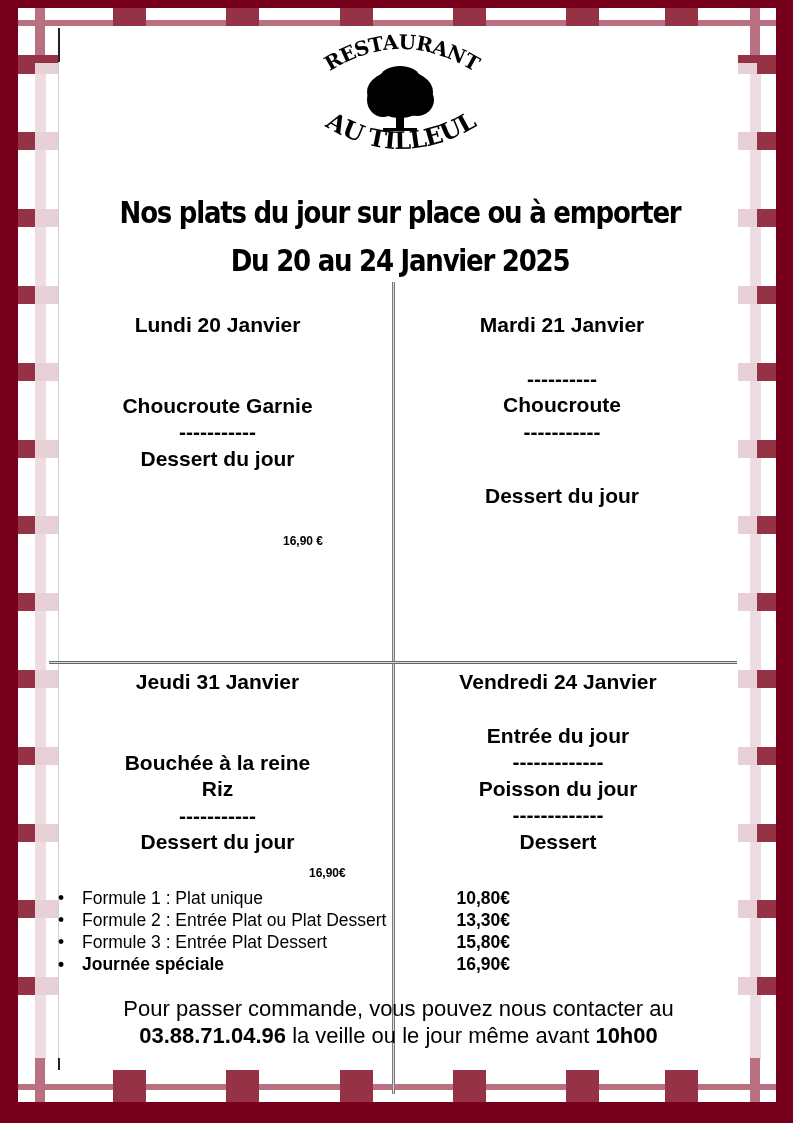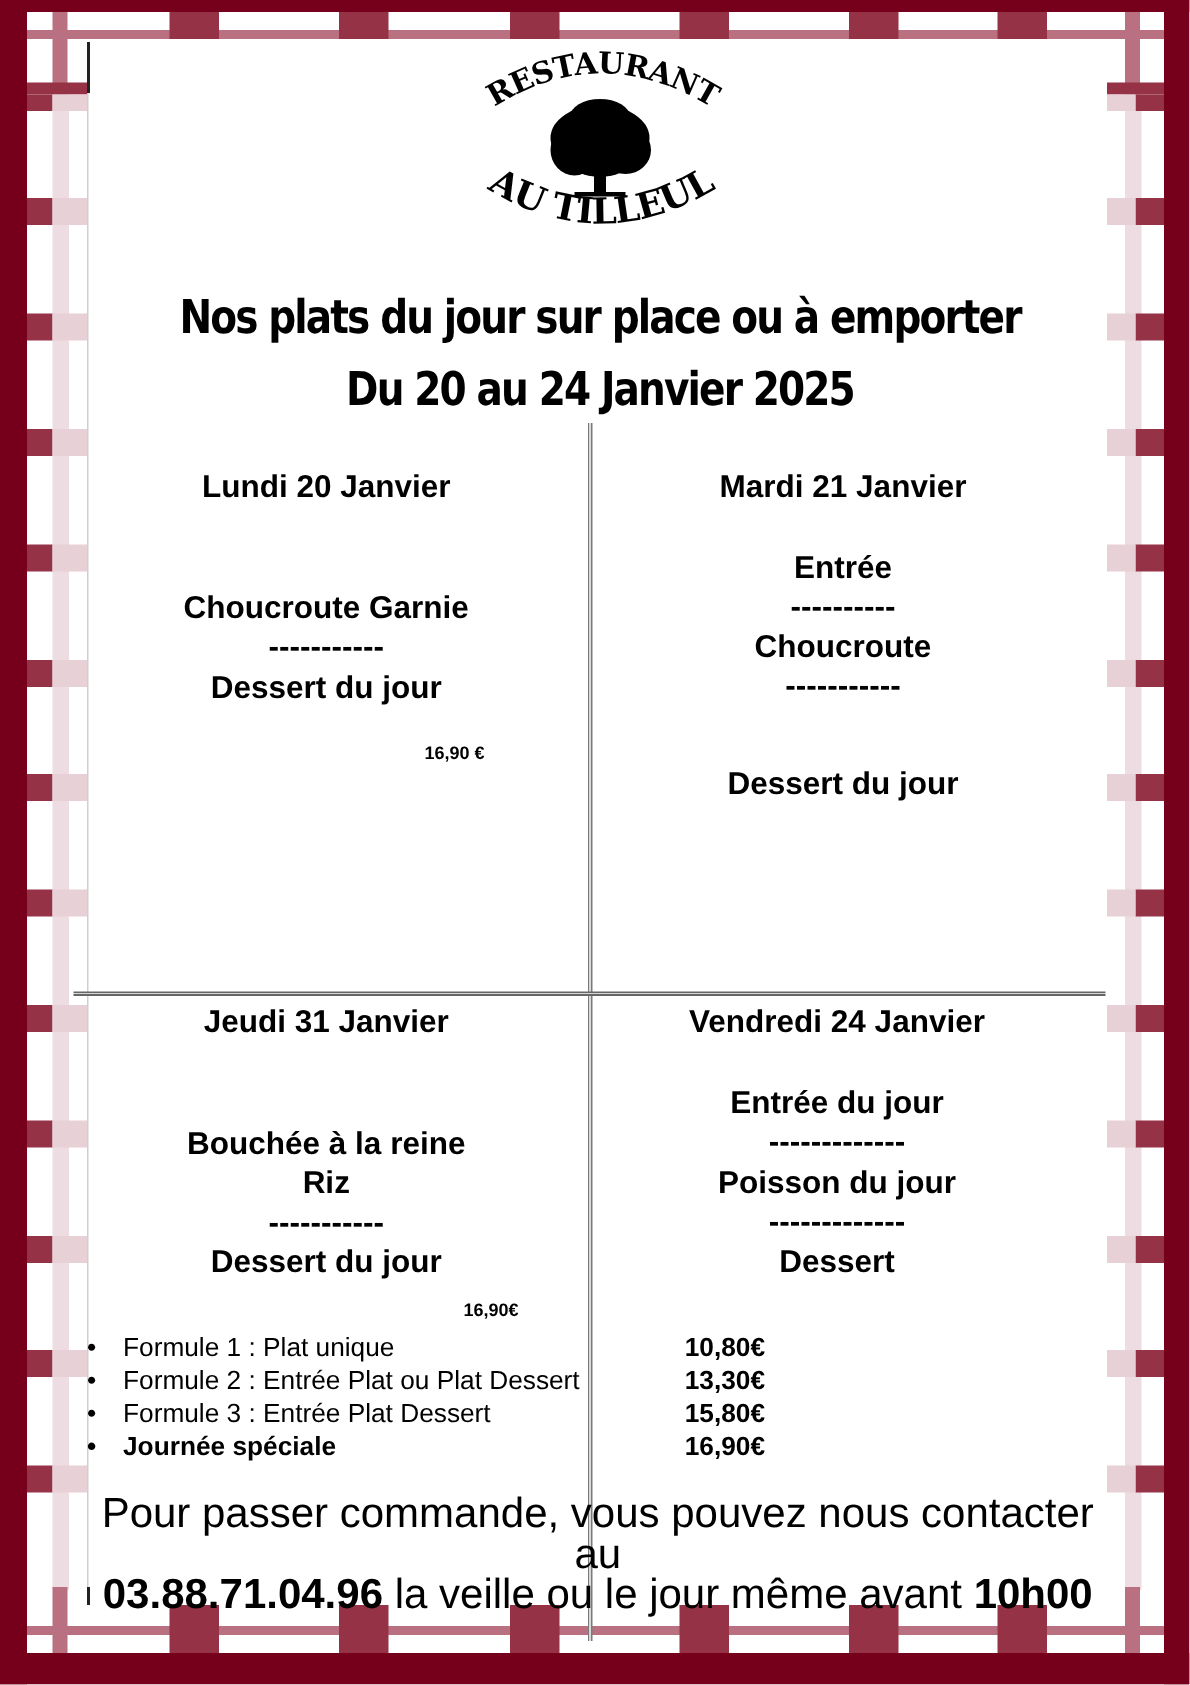--- a/index.html
+++ b/index.html
@@ -32,21 +32,21 @@
   .cell .line { display: block; }
   .price-small { position: absolute; font-size: 12px; font-weight: bold; }
 
   .formulas { position: absolute; left: 58px; top: 887px; width: 480px; font-size: 17.5px; line-height: 22px; }
   .formula-row { position: relative; height: 22px; }
   .formula-row .bullet { position: absolute; left: 0; top: 0; }
   .formula-row .label { position: absolute; left: 24px; top: 0; white-space: nowrap; }
   .formula-row .price { position: absolute; right: 28px; top: 0; font-weight: bold; }
   .formula-row.bold { font-weight: bold; }
 
-  .contact { position: absolute; left: 60px; top: 995px; width: 677px; text-align: center; font-size: 28px; line-height: 27px; }
+  .contact { position: absolute; left: 60px; top: 995px; width: 677px; text-align: center; font-size: 22px; line-height: 27px; }
   .contact b { font-weight: bold; }
 </style>
 </head>
 <body>
 
 <div class="frame">
   <div class="frame-outer-top"></div>
   <div class="frame-outer-left"></div>
   <div class="frame-outer-right"></div>
   <div class="frame-outer-bottom"></div>
@@ -168,26 +168,25 @@
 <div class="grid-v"></div>
 <div class="grid-h"></div>
 
 <div class="cell" style="left:60px; top:312px; width:315px;">
   <span class="day">Lundi 20 Janvier</span>
   <span class="line" style="height:54px;"></span>
   <span class="line">Choucroute Garnie</span>
   <span class="line">-----------</span>
   <span class="line">Dessert du jour</span>
 </div>
-<div class="price-small" style="left:283px; top:495px;">16,90 €</div>
+<div class="price-small" style="left:283px; top:534px;">16,90 €</div>
 
 <div class="cell" style="left:403px; top:312px; width:318px;">
   <span class="day">Mardi 21 Janvier</span>
   <span class="line" style="height:27px;"></span>
-  <span class="line">Entrée</span>
   <span class="line">----------</span>
   <span class="line">Choucroute</span>
   <span class="line">-----------</span>
   <span class="line" style="height:38px;"></span>
   <span class="line">Dessert du jour</span>
 </div>
 
 <div class="cell" style="left:60px; top:669px; width:315px;">
   <span class="day">Jeudi 31 Janvier</span>
   <span class="line" style="height:54px;"></span>

